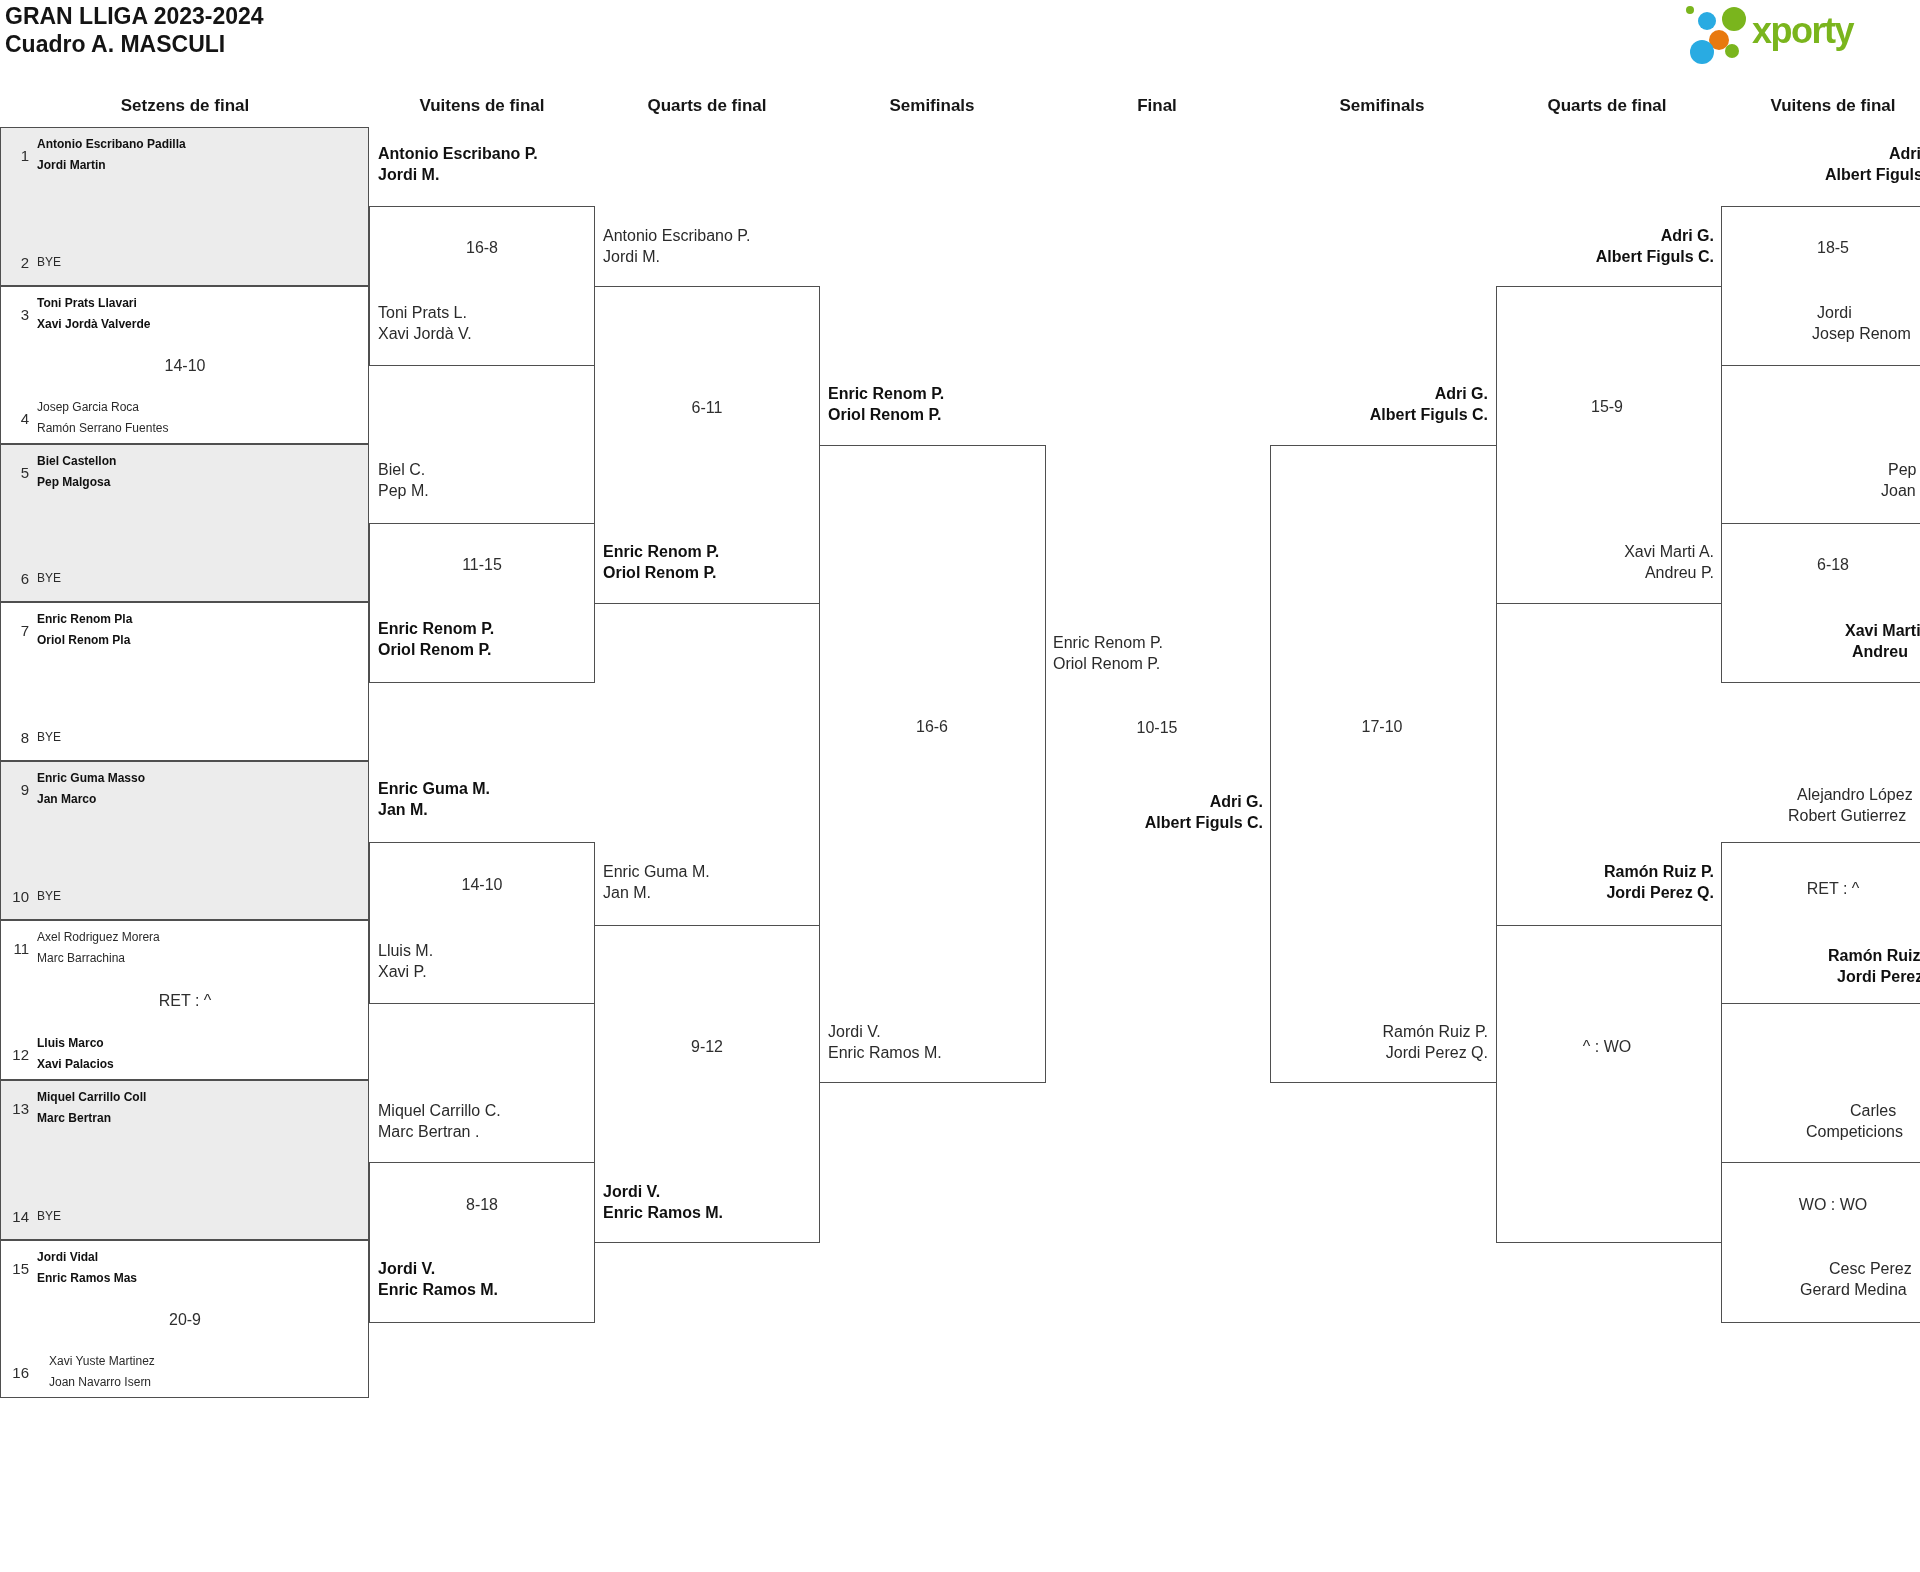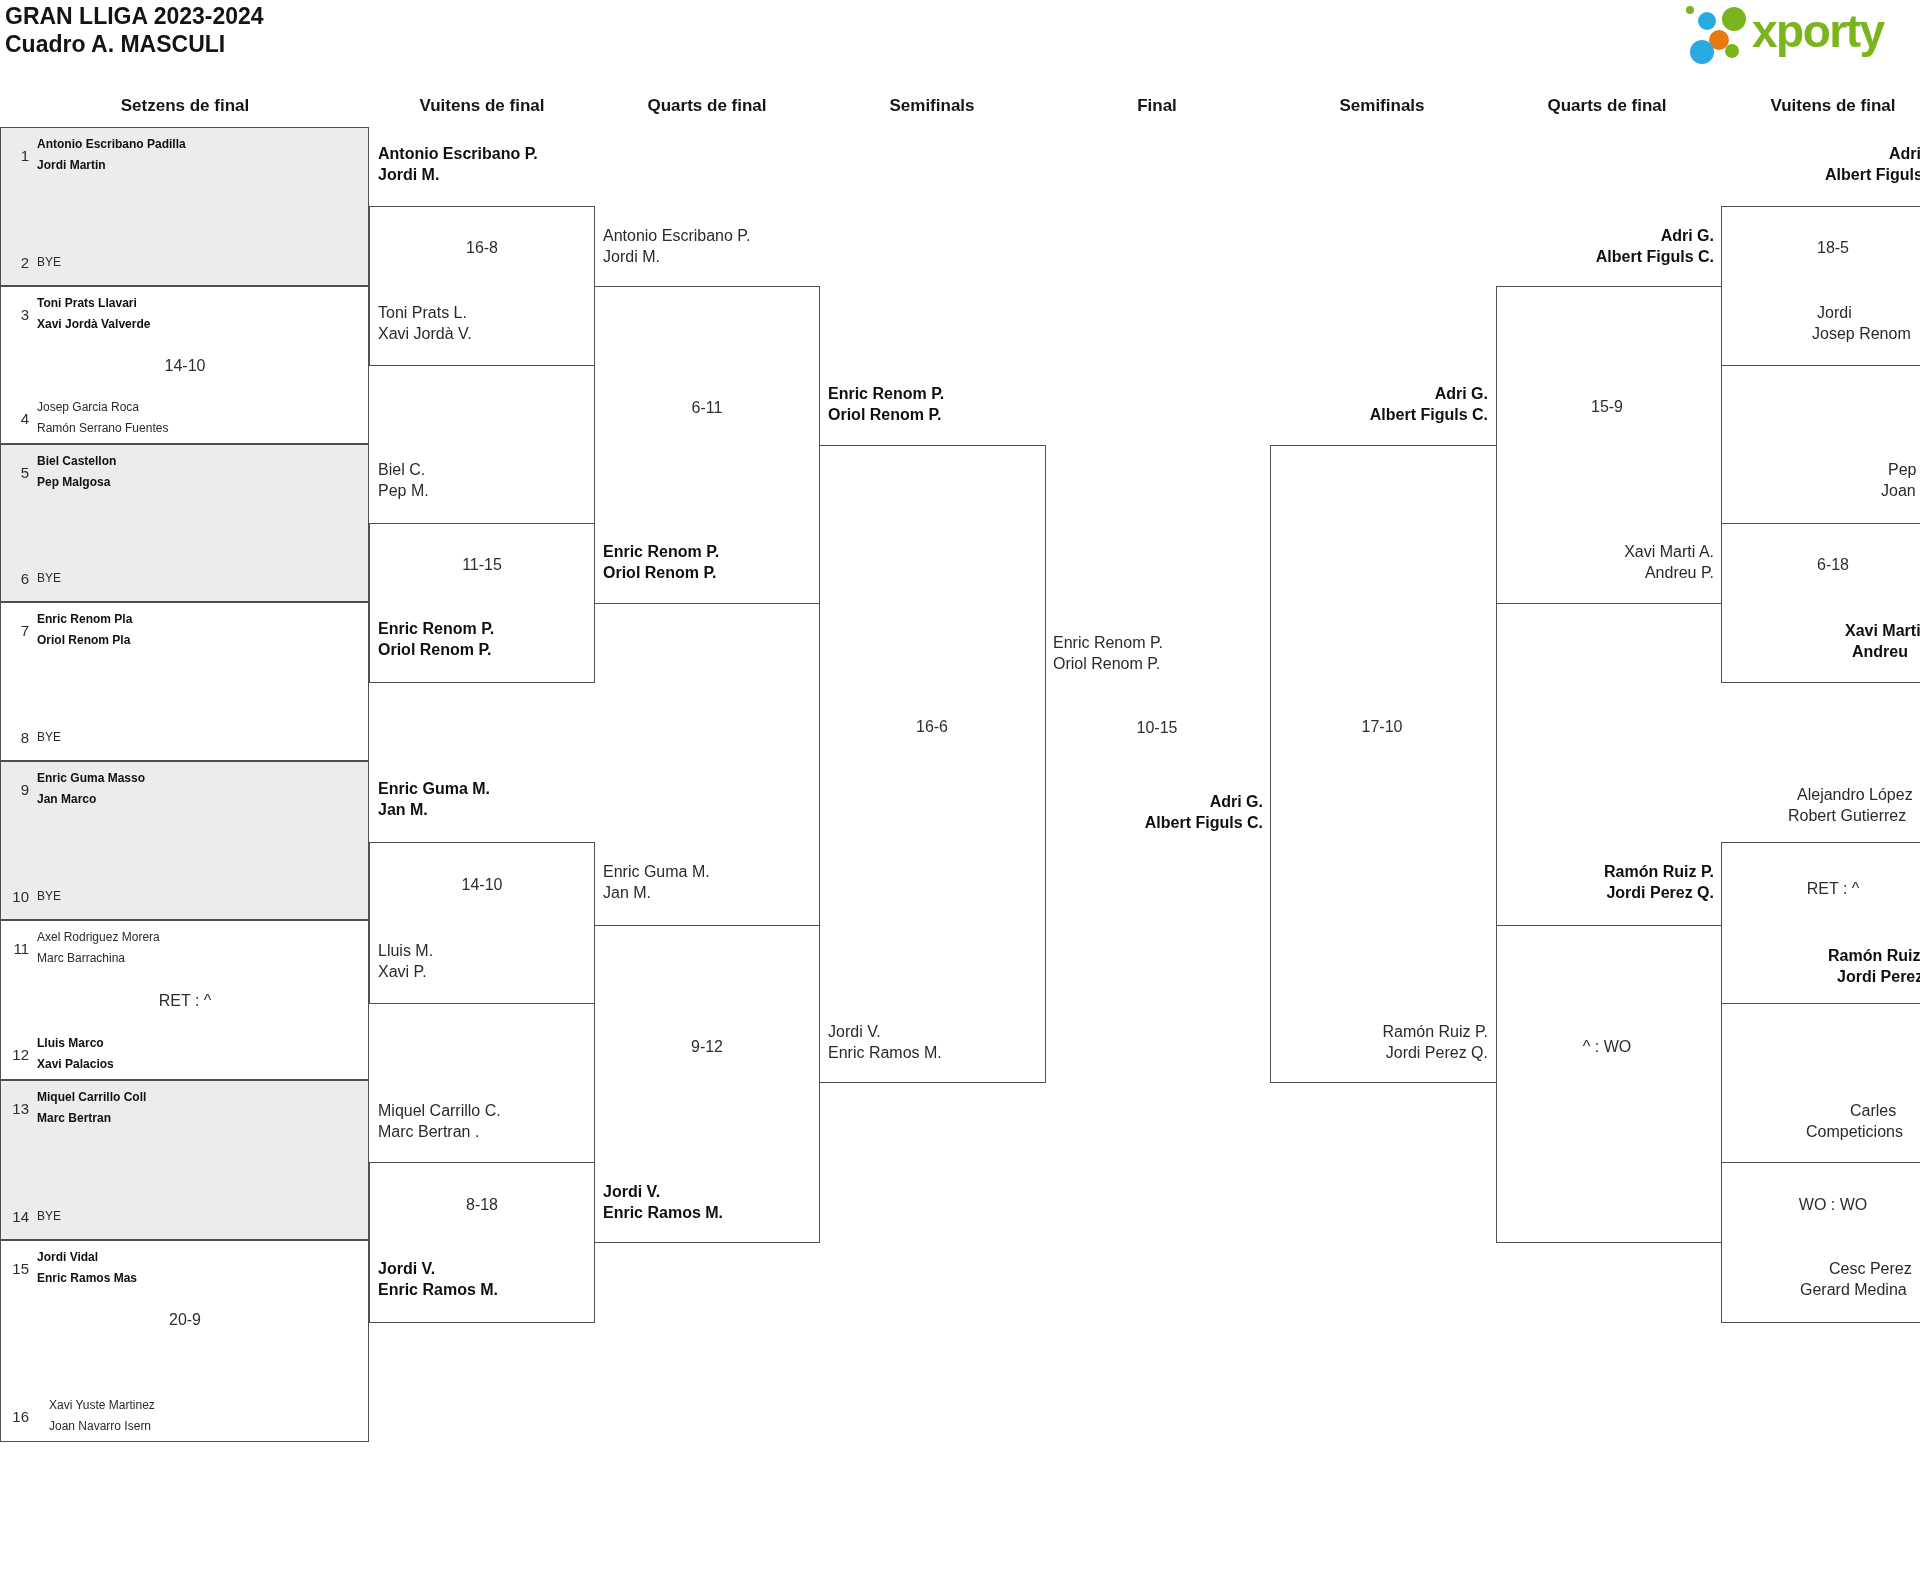--- a/index.html
+++ b/index.html
@@ -3,21 +3,21 @@
 <meta charset="utf-8">
 <style>
   html,body{margin:0;padding:0;}
   body{
     width:1920px;height:1572px;overflow:hidden;background:#ffffff;
     font-family:"Liberation Sans",sans-serif;color:#222;position:relative;
   }
   .page-title{position:absolute;left:5px;top:2px;font-size:23px;line-height:28px;font-weight:700;color:#141414;letter-spacing:0;}
   .logo{position:absolute;left:1680px;top:0;width:240px;height:70px;}
   .logo-dot{position:absolute;border-radius:50%;}
-  .logo-text{position:absolute;font-size:46px;font-weight:800;letter-spacing:-1.5px;line-height:46px;}
+  .logo-text{position:absolute;font-size:36px;font-weight:800;letter-spacing:-1.5px;line-height:46px;}
   .round-header{position:absolute;top:96px;transform:translateX(-50%);font-size:17px;font-weight:700;color:#161616;white-space:nowrap;}
   .seed-box{position:absolute;left:0;width:369px;border:1px solid #4f4f4f;box-sizing:border-box;background:#ffffff;}
   .seed-box.shaded{background:#ececec;}
   .seed-row{position:absolute;left:6px;right:6px;display:flex;align-items:center;}
   .seed-num{flex:none;width:22px;text-align:right;font-size:15px;color:#2d2d2d;margin-right:8px;}
   .seed-names{font-size:12px;line-height:21px;color:#2a2a2a;white-space:nowrap;}
   .seed-names.bold{font-weight:700;color:#101010;}
   .match-box{position:absolute;border:1px solid #4f4f4f;box-sizing:border-box;background:transparent;}
   .team-label{position:absolute;font-size:16px;line-height:21px;color:#2a2a2a;white-space:nowrap;}
   .team-label.bold{font-weight:700;color:#101010;}
@@ -149,21 +149,21 @@
           <div>Marc Bertran</div>
         </div>
       </div>
       <div class="seed-row" style="bottom: 12px;">
         <span class="seed-num">14</span>
         <div class="seed-names">
           <div>BYE</div>
         </div>
       </div>
     </div>
-    <div class="seed-box" style="top: 1240px; height: 202px;">
+    <div class="seed-box" style="top: 1240px; height: 158px;">
       <div class="seed-row" style="top: 6px;">
         <span class="seed-num">15</span>
         <div class="seed-names bold">
           <div>Jordi Vidal</div>
           <div>Enric Ramos Mas</div>
         </div>
       </div>
       <div class="seed-row" style="bottom: 4px; gap: 12px;">
         <span class="seed-num">16</span>
         <div class="seed-names">

